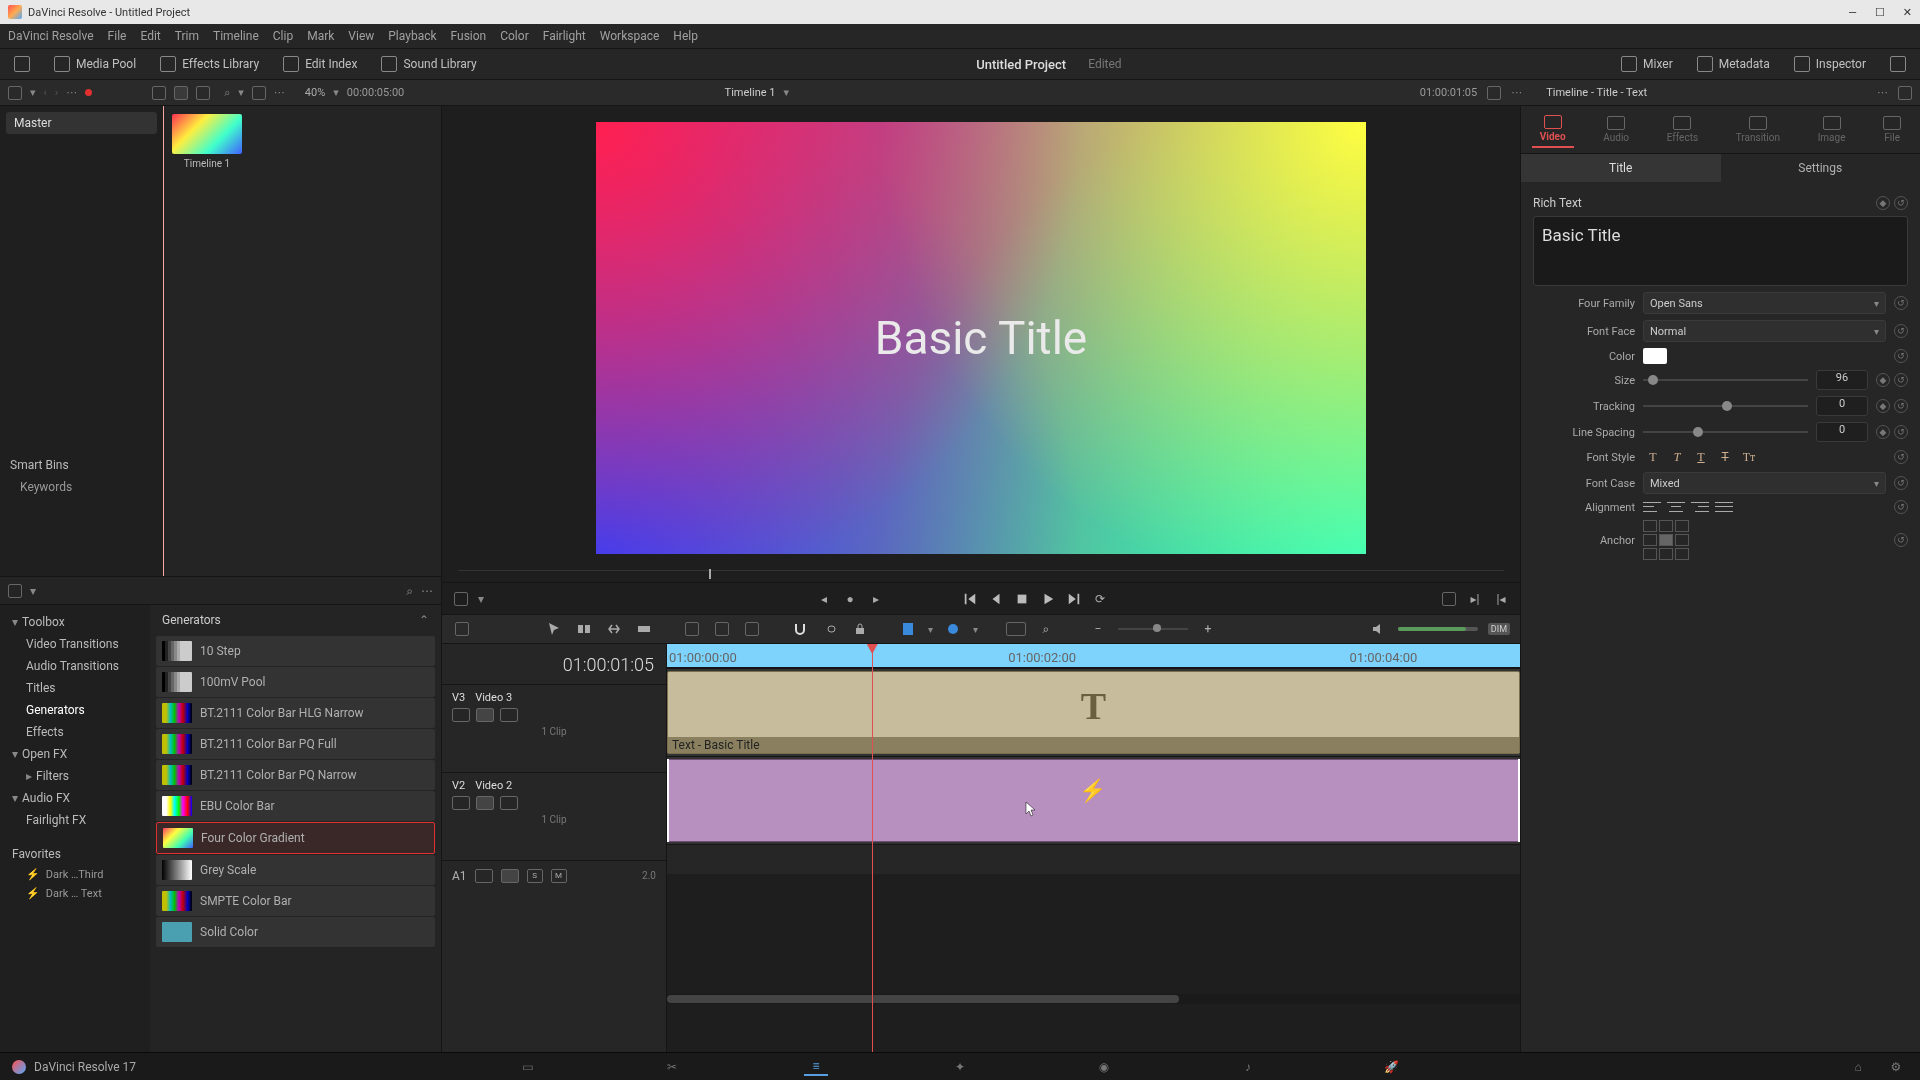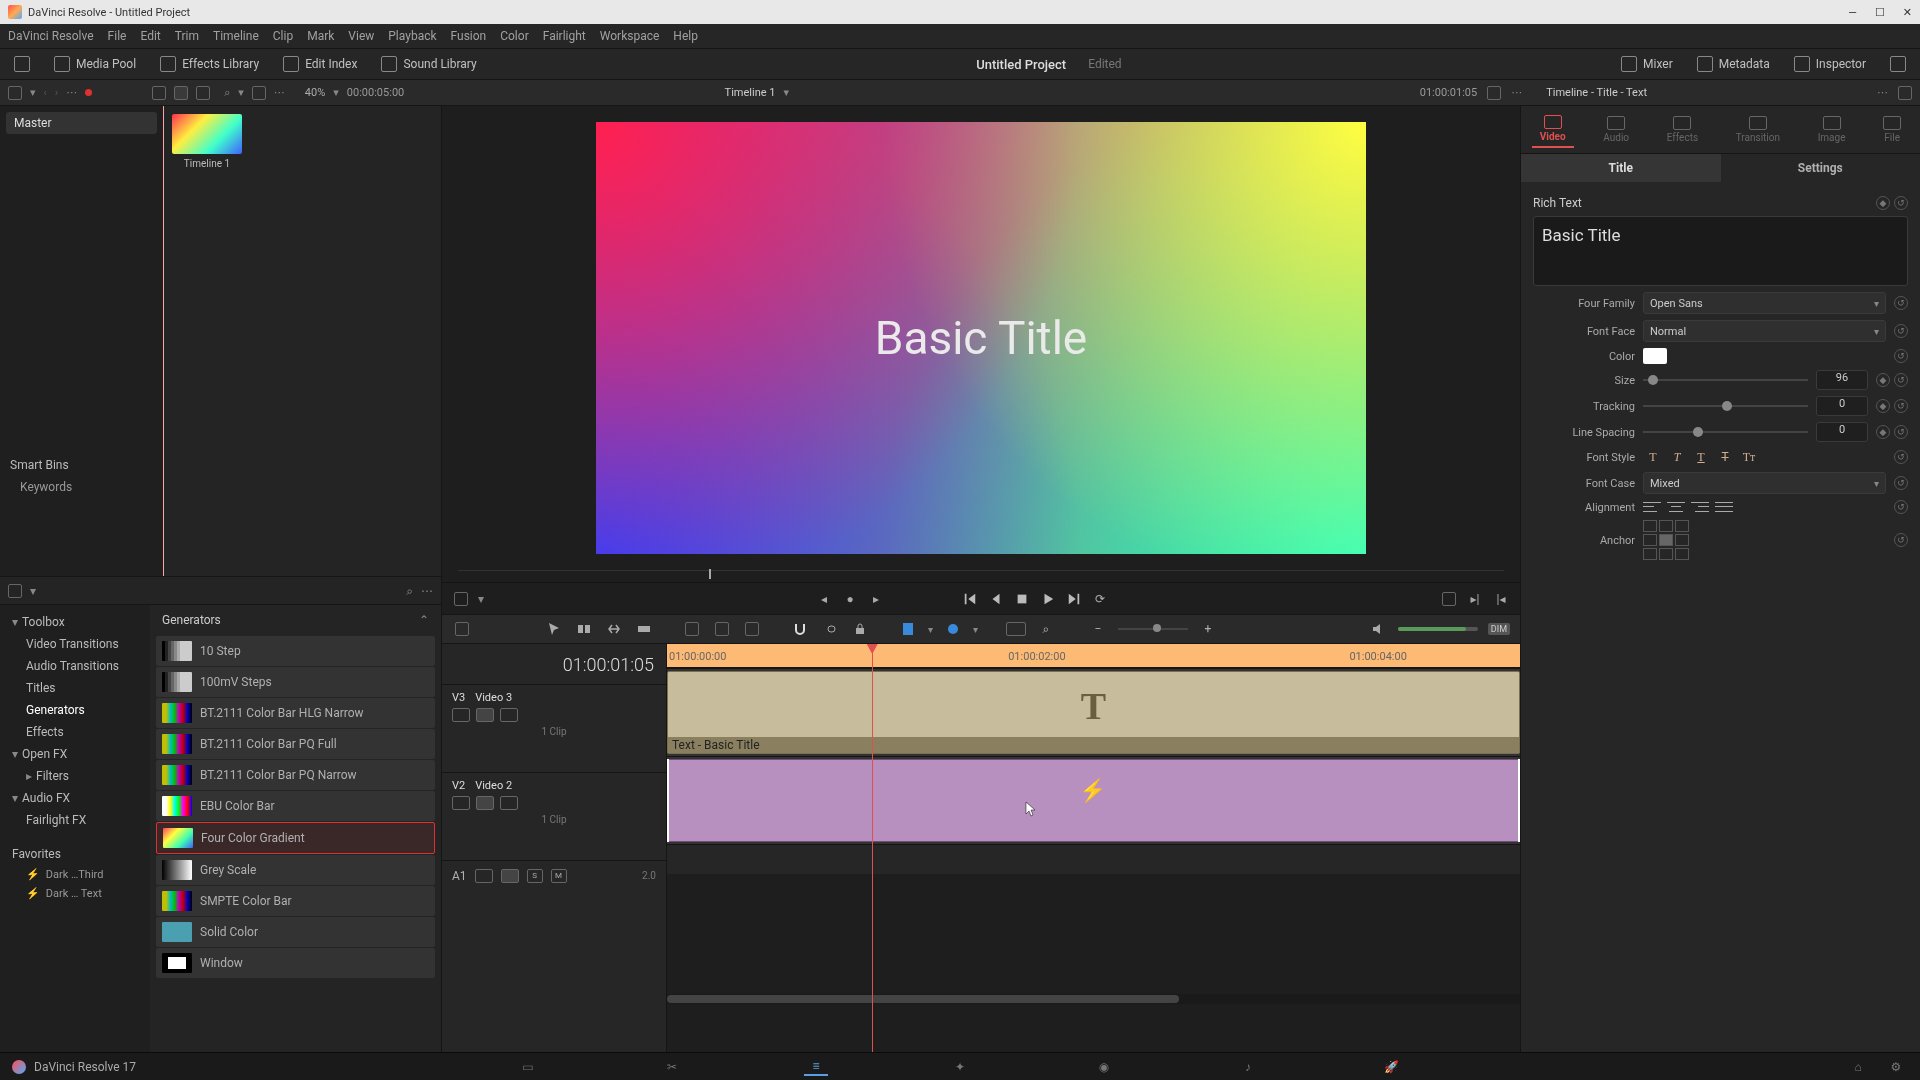--- a/index.html
+++ b/index.html
@@ -107,21 +107,21 @@
 .track-hdr { border-top: 1px solid #151515; padding: 6px 10px; text-align: center; }
 .track-hdr .t1 { display: flex; gap: 10px; color: #ddd; font-size: 11px; }
 .track-hdr .t2 { display: flex; gap: 6px; margin-top: 4px; align-items:center; }
 .track-hdr .clips { color: #777; font-size: 10px; margin-top: 4px; }
 .hdr-icon { width: 18px; height: 14px; border: 1px solid #666; border-radius: 2px; }
 .sm-badge { width:16px; height:14px; border:1px solid #666; border-radius:2px; font-size:8px; display:flex; align-items:center; justify-content:center; color:#aaa; }
 .a-hdr { height: 30px; display:flex; align-items:center; gap:8px; padding:0 10px; border-top:1px solid #151515; }
 .a-hdr .a-val { margin-left:auto; color:#777; font-size:10px; }
 
 .tl-tracks { flex: 1; position: relative; overflow: hidden; }
-.ruler { height: 24px; background: #fdba74; border-bottom: 1px solid #151515; position: relative; font-size: 11px; color: #666; }
+.ruler { height: 24px; background: #7dd3fc; border-bottom: 1px solid #151515; position: relative; font-size: 13px; color: #666; }
 .ruler .tick { position: absolute; top: 6px; }
 .playhead { position: absolute; top: 0; bottom: 0; width: 1px; background: #e05050; z-index: 10; }
 .playhead .ph-head { position:absolute; top:0; left:-5px; width:11px; height:10px; background:#e05050; clip-path: polygon(0 0, 100% 0, 50% 100%); }
 .track-lane { height: 88px; border-top: 1px solid #151515; background: #323232; position: relative; }
 .clip { position: absolute; top: 2px; bottom: 2px; border-radius: 2px; }
 .clip-title { left: 0; right: 0; background: #c7bd9c; border: 1px solid #7a7050; }
 .clip-title .clip-lbl { position:absolute; bottom:0; left:0; right:0; background:#8a8060; padding:1px 4px; font-size:12px; color:#222; }
 .clip-title .T { position:absolute; top:12px; left:50%; transform:translateX(-50%); font-size:38px; color:#6a6040; font-family: Georgia, serif; font-weight:bold; }
 .clip-gen { left: 0; right: 0; background: #b890c0; border: 1px solid #705078; }
 .clip-gen .bolt { position:absolute; top:18px; left:50%; transform:translateX(-50%); color:#6a4a70; font-size:22px; }
@@ -130,21 +130,21 @@
 .audio-lane { height: 30px; border-top:1px solid #151515; background:#262626; }
 .cursor-ptr { position:absolute; width:12px; height:16px; z-index:20; }
 
 
 .rightcol { width: 400px; background: #262626; border-left: 1px solid #151515; display: flex; flex-direction: column; }
 .insp-tabs { height: 48px; display: flex; justify-content: space-around; align-items: center; border-bottom: 1px solid #151515; }
 .insp-tab { display: flex; flex-direction: column; align-items: center; gap: 2px; color: #666; font-size: 10px; cursor: pointer; padding: 4px 8px; }
 .insp-tab.active { color: #e05050; border-bottom: 2px solid #e05050; font-weight: bold; }
 .insp-tab .ti { width: 18px; height: 14px; border: 1px solid currentColor; border-radius: 2px; }
 .insp-subtabs { height: 28px; display: flex; }
-.insp-subtabs div { flex: 1; display: flex; align-items: center; justify-content: center; cursor: pointer; font-weight: bold; }
+.insp-subtabs div { flex: 1; display: flex; align-items: center; justify-content: center; cursor: pointer; }
 .insp-subtabs .st-active { background: #353535; color: #ddd; }
 .insp-section { padding: 8px 12px; }
 .insp-row { display: flex; align-items: center; margin: 6px 0; gap: 8px; }
 .insp-row .lbl { width: 102px; text-align: right; color: #aaa; font-size: 11px; }
 .rich-hdr { display:flex; justify-content:space-between; padding: 6px 0; color:#ccc; font-size:12px; }
 .rich-text { width: 100%; height: 70px; background: #1a1a1a; border: 1px solid #3a3a3a; border-radius: 3px; padding: 8px; color: #ddd; font-size: 17px; }
 .sel-box { flex: 1; height: 22px; background: #2f2f2f; border: 1px solid #3a3a3a; border-radius: 3px; padding: 0 6px; display: flex; align-items: center; justify-content: space-between; color: #ccc; font-size: 11px; }
 .sel-box .chev { color: #888; font-size: 10px; }
 .color-sw { width: 24px; height: 16px; background: #fff; border-radius: 2px; }
 .slider-ctl { flex: 1; display: flex; align-items: center; gap: 8px; }
@@ -326,21 +326,21 @@
         <div class="hdr">
             <span>Generators</span>
             <span style="color:#888">⌃</span>
           </div>
         <div class="gen-item">
             <div class="gen-swatch sw-step"></div>
             <span>10 Step</span>
           </div>
         <div class="gen-item">
             <div class="gen-swatch sw-step"></div>
-            <span>100mV Steps</span>
+            <span>100mV Pool</span>
           </div>
         <div class="gen-item">
             <div class="gen-swatch sw-bars"></div>
             <span>BT.2111 Color Bar HLG Narrow</span>
           </div>
         <div class="gen-item">
             <div class="gen-swatch sw-bars"></div>
             <span>BT.2111 Color Bar PQ Full</span>
           </div>
         <div class="gen-item">
@@ -359,24 +359,20 @@
             <div class="gen-swatch sw-grey"></div>
             <span>Grey Scale</span>
           </div>
         <div class="gen-item">
             <div class="gen-swatch sw-bars"></div>
             <span>SMPTE Color Bar</span>
           </div>
         <div class="gen-item">
             <div class="gen-swatch sw-solid"></div>
             <span>Solid Color</span>
-          </div>
-        <div class="gen-item">
-            <div class="gen-swatch sw-window"></div>
-            <span>Window</span>
           </div>
       </div>
     </div>
   </div>
 
   <div class="centercol">
     <div class="viewer-area">
       <div class="viewer">
         <div class="viewer-canvas">
           <span class="viewer-title">Basic Title</span>

